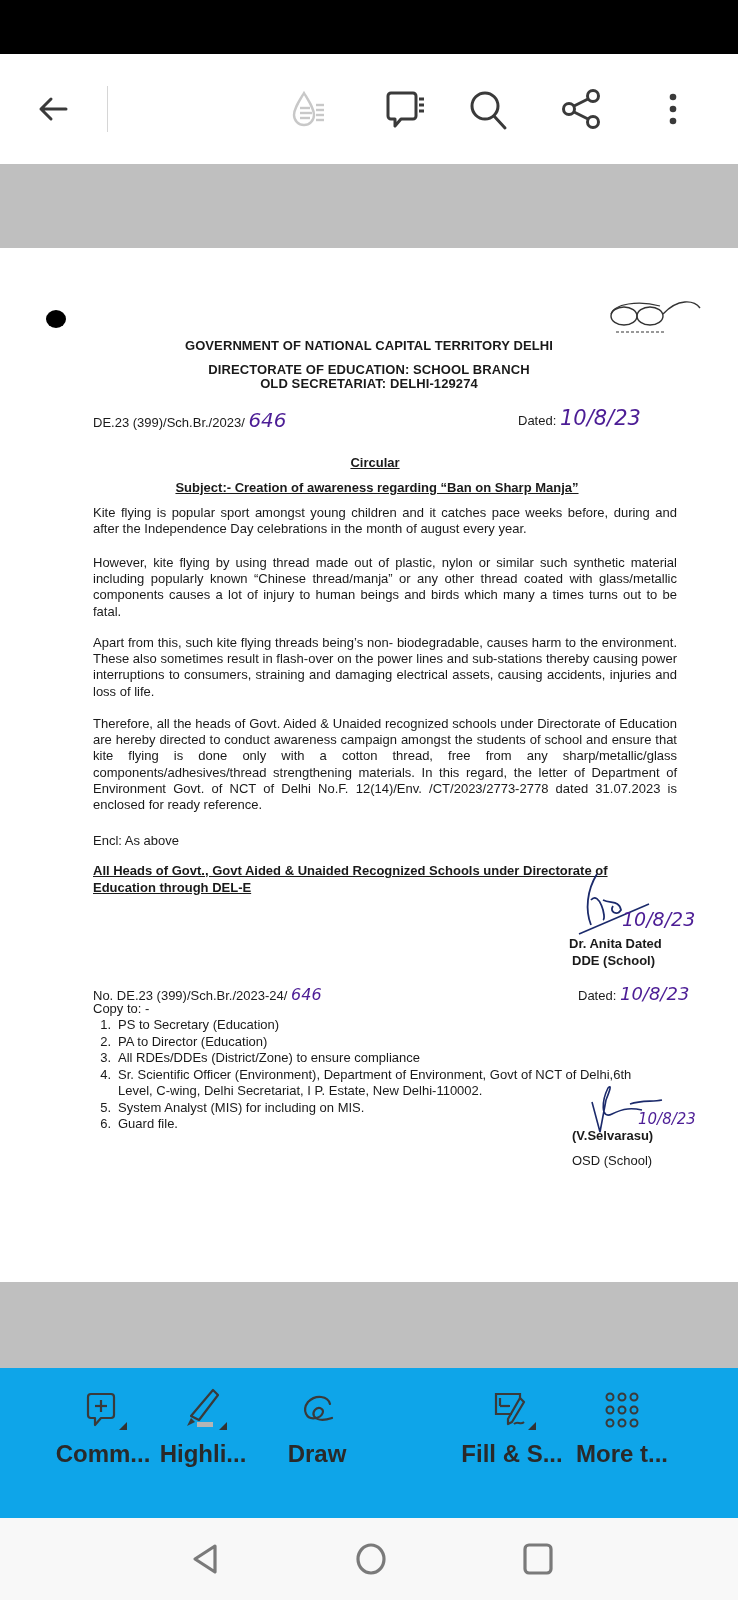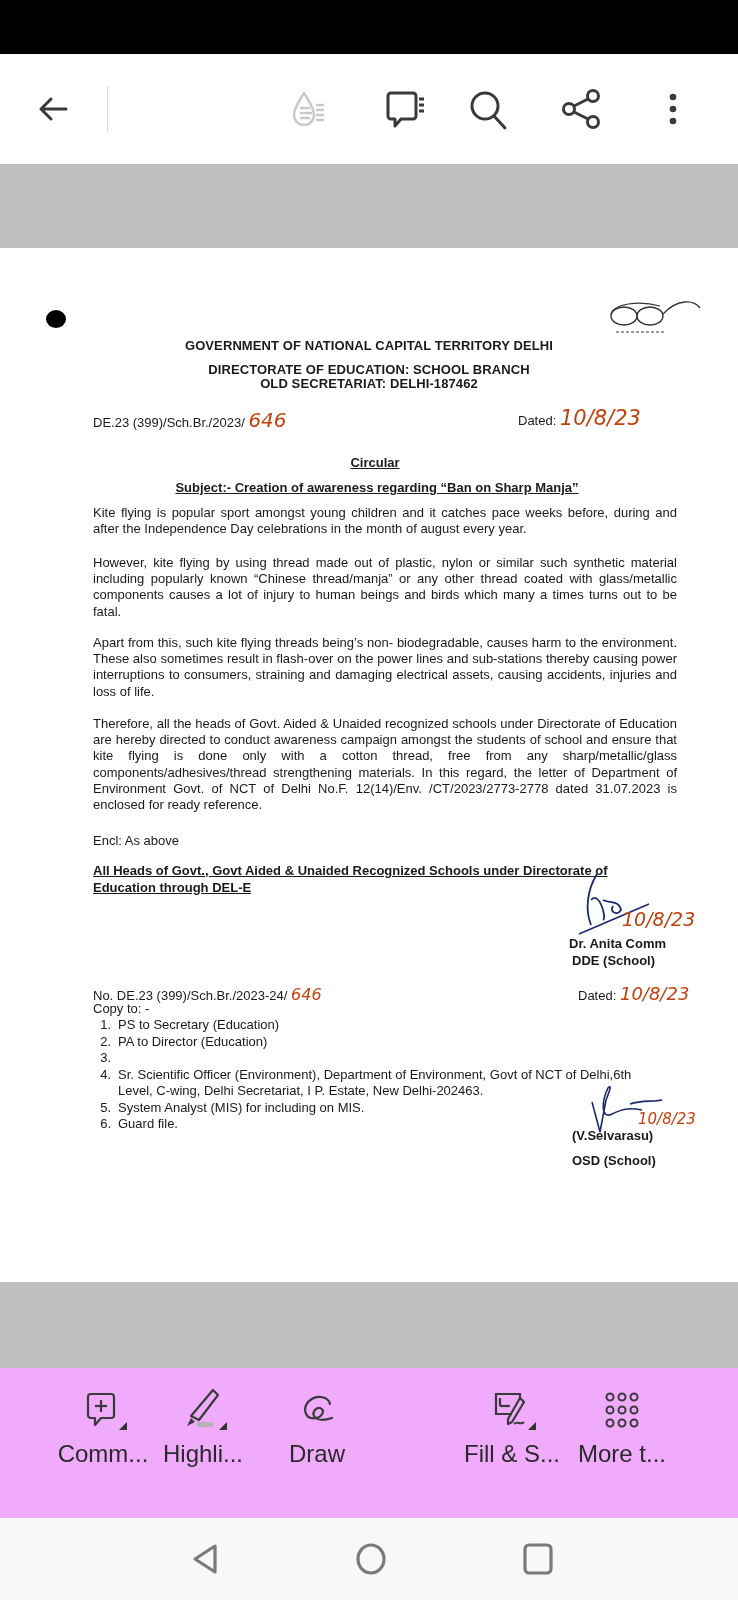--- a/index.html
+++ b/index.html
@@ -6,26 +6,26 @@
   html, body { width: 738px; height: 1600px; overflow: hidden; background: #fff; font-family: "Liberation Sans", sans-serif; }
   .status-bar { position: absolute; left: 0; top: 0; width: 738px; height: 54px; background: #000; }
   .top-bar { position: absolute; left: 0; top: 54px; width: 738px; height: 110px; background: #fff; }
   .top-bar .ic { position: absolute; top: 28px; width: 54px; height: 54px; display: flex; align-items: center; justify-content: center; }
   .divider-v { position: absolute; left: 107px; top: 86px; width: 1px; height: 46px; background: #d6d6d6; }
   .gray-band { position: absolute; left: 0; width: 738px; background: #bfbfbf; }
   .page { position: absolute; left: 2px; top: 248px; width: 734px; height: 1034px; background: #fff; color: #1a1a1a; font-size: 13px; }
   .page .abs { position: absolute; }
   .hdr { left: 0; width: 734px; text-align: center; font-weight: bold; font-size: 13px; letter-spacing: 0.1px; }
   .para { left: 91px; width: 584px; text-align: justify; line-height: 16.2px; font-size: 13px; }
-  .hand { font-family: "DejaVu Sans", sans-serif; color: #c2410c; font-style: italic; }
+  .hand { font-family: "DejaVu Sans", sans-serif; color: #4c1d95; font-style: italic; }
   .ul { text-decoration: underline; }
   .copy-list { left: 91px; width: 600px; font-size: 13px; line-height: 16.5px; list-style: none; }
   .copy-list li { display: flex; }
   .copy-list .num { width: 25px; text-align: right; padding-right: 7px; flex-shrink: 0; }
-  .bottom-toolbar { position: absolute; left: 0; top: 1368px; width: 738px; height: 150px; background: #f0abfc; }
+  .bottom-toolbar { position: absolute; left: 0; top: 1368px; width: 738px; height: 150px; background: #0ea5e9; font-weight: bold; }
   .tool { position: absolute; top: 0; width: 110px; height: 150px; }
   .tool .ticon { position: absolute; left: 0; top: 18px; width: 110px; height: 50px; display: flex; justify-content: center; align-items: center; }
   .tool .tlabel { position: absolute; left: 0; top: 72px; width: 110px; text-align: center; font-size: 24px; color: #2a2a2a; white-space: nowrap; }
   .nav-bar { position: absolute; left: 0; top: 1518px; width: 738px; height: 82px; background: #f8f8f8; }
   .nav-bar .nb { position: absolute; top: 16px; width: 50px; height: 50px; display: flex; align-items: center; justify-content: center; }
 </style>
 </head>
 <body>
 
 <div class="status-bar"></div>
@@ -93,21 +93,21 @@
   <svg class="abs" style="left:606px;top:48px;" width="96" height="42" viewBox="0 0 96 42">
     <ellipse cx="16" cy="20" rx="13" ry="9" fill="none" stroke="#333" stroke-width="1.4"></ellipse>
     <ellipse cx="42" cy="20" rx="13" ry="9" fill="none" stroke="#333" stroke-width="1.4"></ellipse>
     <path d="M29 20h0M55 18 C70 2 86 4 92 12" fill="none" stroke="#333" stroke-width="1.4"></path>
     <path d="M3 18 C6 8 30 4 52 10" fill="none" stroke="#333" stroke-width="1.2"></path>
     <line x1="8" y1="36" x2="58" y2="36" stroke="#777" stroke-width="1.5" stroke-dasharray="3 2"></line>
   </svg>
 
   <div class="abs hdr" style="top:90px;">GOVERNMENT OF NATIONAL CAPITAL TERRITORY DELHI</div>
   <div class="abs hdr" style="top:114px;">DIRECTORATE OF EDUCATION: SCHOOL BRANCH</div>
-  <div class="abs hdr" style="top:128px;">OLD SECRETARIAT: DELHI-187462</div>
+  <div class="abs hdr" style="top:128px;">OLD SECRETARIAT: DELHI-129274</div>
 
   <div class="abs" style="left:91px;top:160px;font-size:13px;">
     <span>DE.23 (399)/Sch.Br./2023/</span>
     <span class="hand" style="font-size:20px;">646</span>
   </div>
   <div class="abs" style="left:516px;top:158px;font-size:13px;">
     <span>Dated:</span>
     <span class="hand" style="font-size:21px;">10/8/23</span>
   </div>
 
@@ -120,21 +120,21 @@
   <p class="abs para" style="top:468px;">Therefore, all the heads of Govt. Aided &amp; Unaided recognized schools under Directorate of Education are hereby directed to conduct awareness campaign amongst the students of school and ensure that kite flying is done only with a cotton thread, free from any sharp/metallic/glass components/adhesives/thread strengthening materials. In this regard, the letter of Department of Environment Govt. of NCT of Delhi No.F. 12(14)/Env. /CT/2023/2773-2778 dated 31.07.2023 is enclosed for ready reference.</p>
 
   <div class="abs" style="left:91px;top:585px;">Encl: As above</div>
   <div class="abs ul" style="left:91px;top:615px;width:575px;font-weight:bold;line-height:16.5px;">All Heads of Govt., Govt Aided &amp; Unaided Recognized Schools under Directorate of Education through DEL-E</div>
 
   <svg class="abs" style="left:575px;top:622px;" width="125" height="70" viewBox="0 0 125 70">
     <path d="M20 4 C10 20 8 40 14 55 M14 30 C22 20 30 48 26 50 M26 30 C34 34 42 30 44 40 C40 46 32 42 36 36" fill="none" stroke="#1b2a6b" stroke-width="1.8"></path>
     <path d="M2 64 L72 34" fill="none" stroke="#1b2a6b" stroke-width="1.6"></path>
   </svg>
   <div class="abs hand" style="left:620px;top:660px;font-size:19px;">10/8/23</div>
-  <div class="abs" style="left:567px;top:688px;font-weight:bold;">Dr. Anita Comm</div>
+  <div class="abs" style="left:567px;top:688px;font-weight:bold;">Dr. Anita Dated</div>
   <div class="abs" style="left:570px;top:705px;font-weight:bold;">DDE (School)</div>
 
   <div class="abs" style="left:91px;top:737px;text-align:center;">
     <span>No. DE.23 (399)/Sch.Br./2023-24/</span>
     <span class="hand" style="font-size:16px;">646</span>
   </div>
   <div class="abs" style="left:576px;top:735px;">
     <span>Dated:</span>
     <span class="hand" style="font-size:18px;">10/8/23</span>
   </div>
@@ -144,41 +144,42 @@
     <li>
         <span class="num">1.</span>
         <span>PS to Secretary (Education)</span>
       </li>
     <li>
         <span class="num">2.</span>
         <span>PA to Director (Education)</span>
       </li>
     <li>
         <span class="num">3.</span>
+        <span>All RDEs/DDEs (District/Zone) to ensure compliance</span>
       </li>
     <li>
         <span class="num">4.</span>
-        <span>Sr. Scientific Officer (Environment), Department of Environment, Govt of NCT of Delhi,6th Level, C-wing, Delhi Secretariat, I P. Estate, New Delhi-202463.</span>
+        <span>Sr. Scientific Officer (Environment), Department of Environment, Govt of NCT of Delhi,6th Level, C-wing, Delhi Secretariat, I P. Estate, New Delhi-110002.</span>
       </li>
     <li>
         <span class="num">5.</span>
         <span>System Analyst (MIS) for including on MIS.</span>
       </li>
     <li>
         <span class="num">6.</span>
         <span>Guard file.</span>
       </li>
   </ul>
 
   <svg class="abs" style="left:580px;top:832px;" width="110" height="60" viewBox="0 0 110 60">
     <path d="M10 22 L18 52 L24 20 C28 10 30 4 26 8 C20 20 18 40 30 34 C42 28 50 28 60 30 M48 24 C60 20 70 22 80 20" fill="none" stroke="#1b2a6b" stroke-width="1.6"></path>
   </svg>
   <div class="abs hand" style="left:636px;top:862px;font-size:15px;">10/8/23</div>
   <div class="abs" style="left:570px;top:880px;font-weight:bold;">(V.Selvarasu)</div>
-  <div class="abs" style="left:570px;top:905px;font-weight:bold;">OSD (School)</div>
+  <div class="abs" style="left:570px;top:905px;font-weight:normal;">OSD (School)</div>
 </div>
 
 <div class="gray-band" style="top:1282px;height:86px;"></div>
 
 <div class="bottom-toolbar">
   <div class="tool" style="left:48px;">
     <div class="ticon">
       <svg width="60" height="50" viewBox="0 0 60 50">
           <path d="M18 8h20a3 3 0 0 1 3 3v18a3 3 0 0 1-3 3H28l-6 7v-7h-4a3 3 0 0 1-3-3V11a3 3 0 0 1 3-3z" fill="none" stroke="#3a3a3a" stroke-width="2.2" stroke-linejoin="round"></path>
           <line x1="28" y1="14" x2="28" y2="26" stroke="#3a3a3a" stroke-width="2.2"></line>

